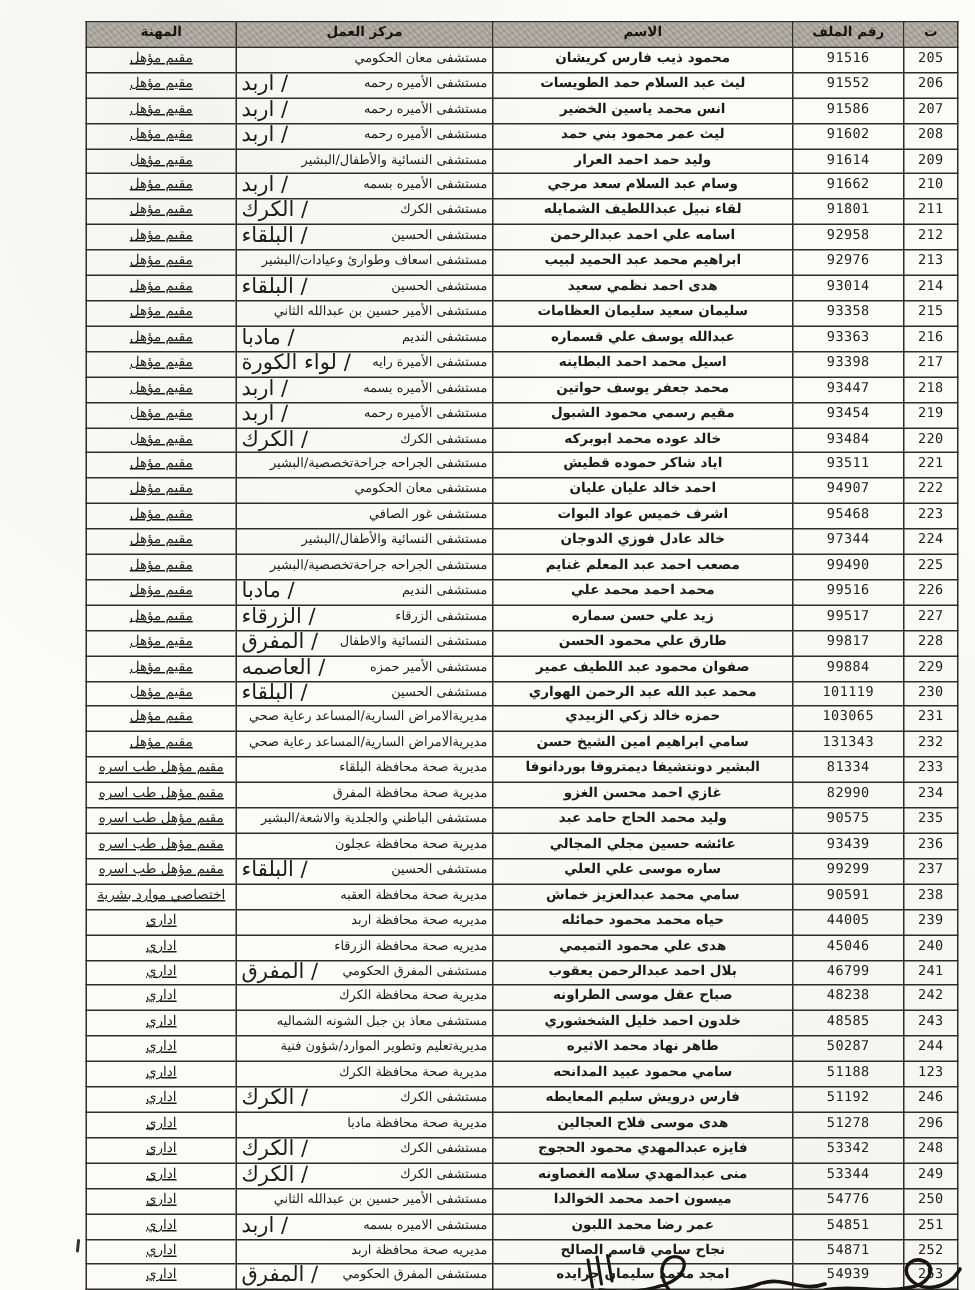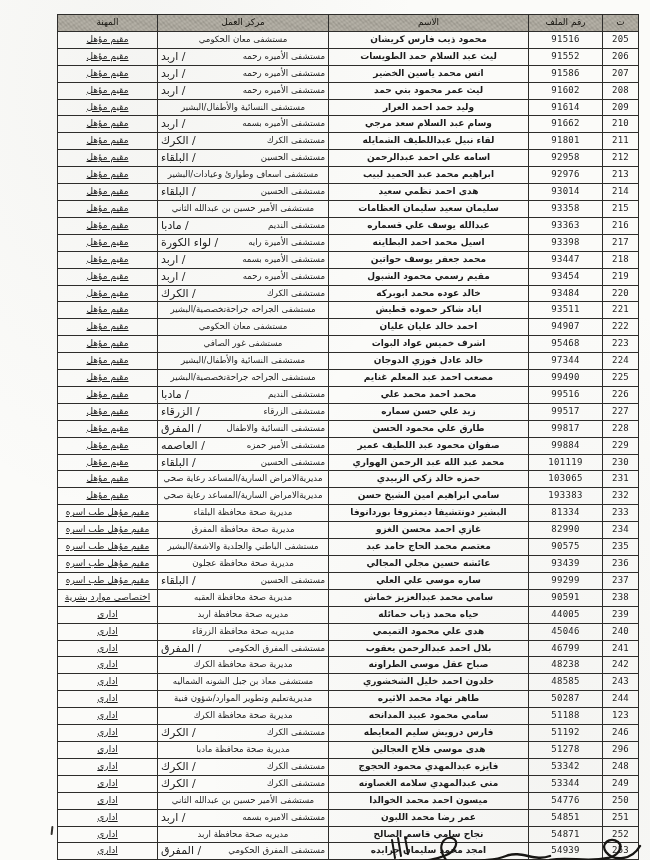--- a/index.html
+++ b/index.html
@@ -27,35 +27,35 @@
     padding:0;overflow:hidden;white-space:nowrap;
     font-size:9px;line-height:15.9px;height:15.9px;
     vertical-align:middle;text-align:center;
   }
   col.c-serial{width:36px;}
   col.c-file{width:74px;}
   col.c-name{width:200px;}
   col.c-center{width:171px;}
   col.c-prof{width:100px;}
   thead th{
-    height:17px;line-height:17px;font-size:10px;font-weight:normal;color:#16140f;
+    height:17px;line-height:17px;font-size:10px;font-weight:bold;color:#16140f;
     background:
       repeating-linear-gradient(47deg, rgba(60,58,50,0.18) 0 1px, rgba(0,0,0,0) 1px 3px),
       repeating-linear-gradient(-31deg, rgba(60,58,50,0.13) 0 1px, rgba(0,0,0,0) 1px 4px),
       #b5b1a7;
   }
   td.num{font-size:10px;letter-spacing:0.3px;font-family:"DejaVu Sans Mono","DejaVu Sans",sans-serif;}
   td.name-cell{font-size:9px;font-weight:bold;}
   td.center-cell .center-wrap{
-    display:flex;align-items:center;justify-content:center;
+    display:flex;align-items:center;justify-content:flex-start;
     padding:0 3px;height:100%;
   }
   td.center-cell .center-wrap.has-loc{justify-content:space-between;}
   td.center-cell .cn{font-size:8.6px;}
-  td.center-cell .cl{font-size:11px;}
+  td.center-cell .cl{font-size:14px;}
   td.prof-cell{font-size:8.6px;text-decoration:underline;}
   
   .signature{
     position:absolute;left:288px;top:834px;width:360px;height:30px;
   }
   
   .pen-tick{
     position:absolute;left:51px;top:826px;width:2px;height:9px;
     background:#35332f;transform:rotate(6deg);border-radius:1px;
   }
@@ -392,21 +392,21 @@
           <td class="name-cell">حمزه خالد زكي الزبيدي</td>
           <td class="center-cell">
             <div class="center-wrap">
               <span class="cn">مديريةالامراض السارية/المساعد رعاية صحي</span>
             </div>
           </td>
           <td class="prof-cell">مقيم مؤهل</td>
         </tr>
         <tr>
           <td class="num">232</td>
-          <td class="num">193383</td>
+          <td class="num">131343</td>
           <td class="name-cell">سامي ابراهيم امين الشيخ حسن</td>
           <td class="center-cell">
             <div class="center-wrap">
               <span class="cn">مديريةالامراض السارية/المساعد رعاية صحي</span>
             </div>
           </td>
           <td class="prof-cell">مقيم مؤهل</td>
         </tr>
         <tr>
           <td class="num">233</td>
@@ -426,21 +426,21 @@
           <td class="center-cell">
             <div class="center-wrap">
               <span class="cn">مديرية صحة محافظة المفرق</span>
             </div>
           </td>
           <td class="prof-cell">مقيم مؤهل طب اسره</td>
         </tr>
         <tr>
           <td class="num">235</td>
           <td class="num">90575</td>
-          <td class="name-cell">معتصم محمد الحاج حامد عبد</td>
+          <td class="name-cell">وليد محمد الحاج حامد عبد</td>
           <td class="center-cell">
             <div class="center-wrap">
               <span class="cn">مستشفى الباطني والجلدية والاشعة/البشير</span>
             </div>
           </td>
           <td class="prof-cell">مقيم مؤهل طب اسره</td>
         </tr>
         <tr>
           <td class="num">236</td>
           <td class="num">93439</td>
@@ -471,21 +471,21 @@
           <td class="center-cell">
             <div class="center-wrap">
               <span class="cn">مديرية صحة محافظة العقبه</span>
             </div>
           </td>
           <td class="prof-cell">اختصاصي موارد بشرية</td>
         </tr>
         <tr>
           <td class="num">239</td>
           <td class="num">44005</td>
-          <td class="name-cell">حياه محمد ذياب حمائله</td>
+          <td class="name-cell">حياه محمد محمود حمائله</td>
           <td class="center-cell">
             <div class="center-wrap">
               <span class="cn">مديريه صحة محافظة اربد</span>
             </div>
           </td>
           <td class="prof-cell">اداري</td>
         </tr>
         <tr>
           <td class="num">240</td>
           <td class="num">45046</td>

